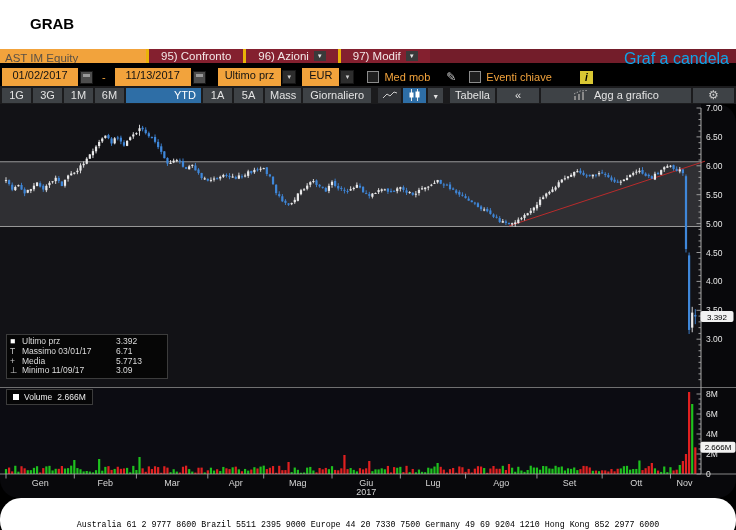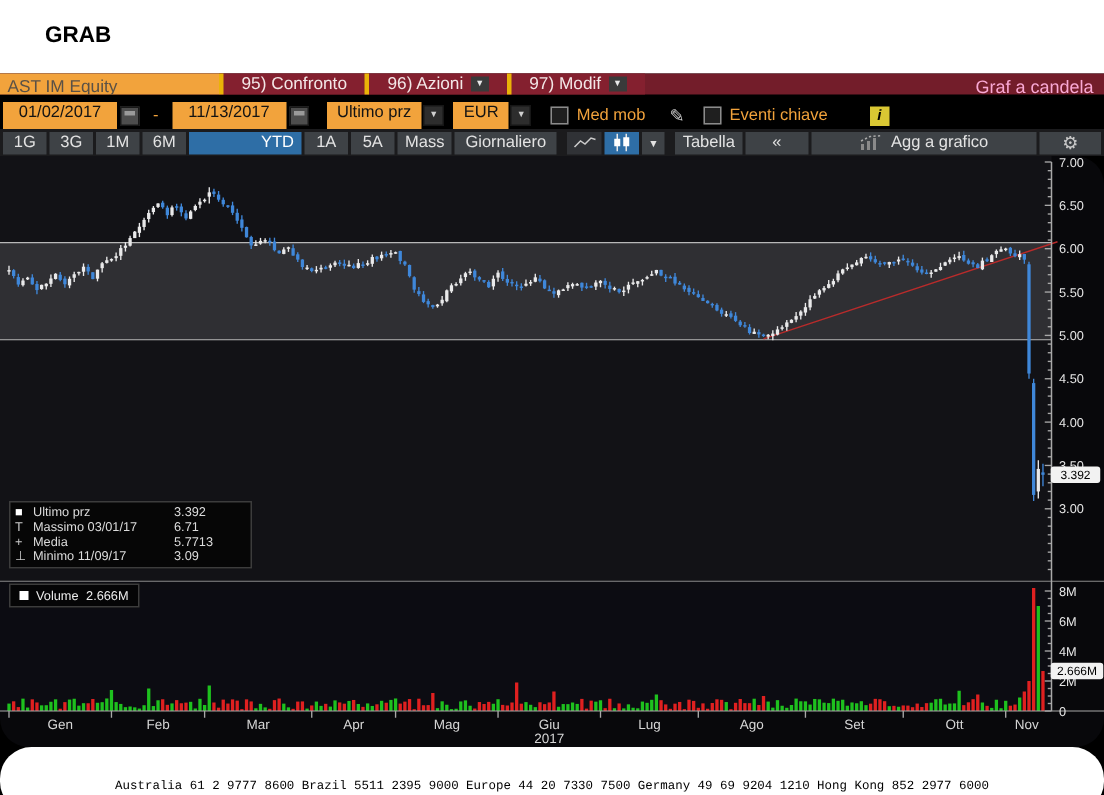--- a/index.html
+++ b/index.html
@@ -12,21 +12,21 @@
 
   
   .menubar{position:absolute;top:37px;left:0;width:736px;height:14px;background:#731d2a;
            display:flex;align-items:stretch;}
   .ticker{width:146px;background:#f2a33c;color:#5a5146;font-size:11.5px;line-height:19px;
           padding-left:5px;box-sizing:border-box;white-space:nowrap;overflow:hidden;}
   .mbtn{display:flex;align-items:center;justify-content:center;gap:5px;color:#f3e7e7;
         font-size:11.5px;padding:0 12px;background:#84202f;border-left:3px solid #eab308;
         white-space:nowrap;}
   .mbtn .dd{font-size:6px;background:#3a3a3a;color:#e8e8e8;padding:2px 3px;line-height:6px;}
-  .screen-title{margin-left:auto;color:#f9a8d4;font-size:12px;line-height:19px;padding-right:7px;}
+  .screen-title{margin-left:auto;color:#0ea5e9;font-size:16px;line-height:19px;padding-right:7px;}
 
   
   .filterbar{position:absolute;top:56px;left:0;width:736px;height:18px;background:#000;
              display:flex;align-items:center;font-size:11px;}
   .obox{background:#f2a33c;color:#131313;height:18px;line-height:14px;text-align:center;}
   .datebox{width:76px;margin-left:2px;}
   .calicon{width:13px;height:13px;margin-left:2px;background:#4d4d4d;border:1px solid #181818;
            box-sizing:border-box;position:relative;}
   .calicon::before{content:"";position:absolute;top:2px;left:2px;right:2px;height:3px;background:#9a9a9a;}
   .dash{color:#f2a33c;margin:0 7px 0 9px;}

